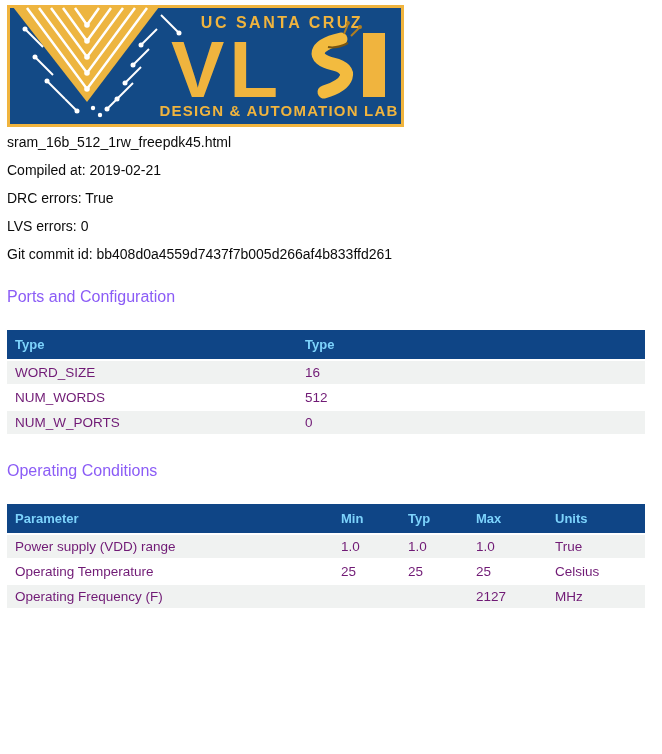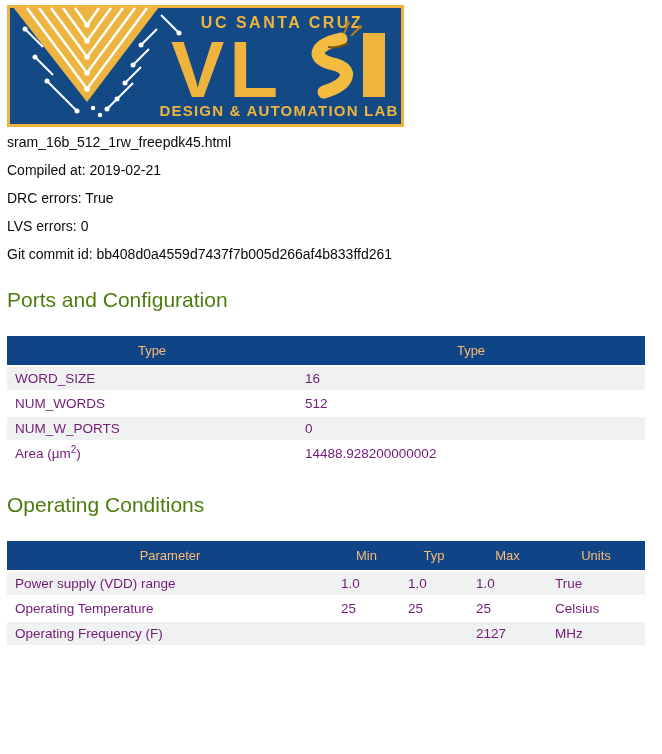--- a/index.html
+++ b/index.html
@@ -4,26 +4,26 @@
 <style>
   html,body{margin:0;padding:0;background:#fff;}
   body{width:662px;font-family:"Liberation Sans",sans-serif;color:#000;}
   .page{padding:5px 8px 22px 7px;}
 
   .logo{display:block;}
 
   .info p{font-size:14px;line-height:16px;margin:12px 0;color:#0b0b0b;}
   .info p.first{margin-top:7px;}
 
-  h2.section-title{font-size:21px;font-weight:400;margin:26px 0 24px 0;color:#4d7c0f;}
+  h2.section-title{font-size:16px;font-weight:400;margin:26px 0 24px 0;color:#8b5cf6;}
 
   table.data{border-collapse:collapse;table-layout:fixed;width:638px;}
   table.data th{
-    background:#0F4586;color:#fdba74;font-size:13px;font-weight:normal;
-    text-align:center;padding:7px 8px;border-bottom:2px solid #fff;
+    background:#0F4586;color:#7dd3fc;font-size:13px;font-weight:bold;
+    text-align:left;padding:7px 8px;border-bottom:2px solid #fff;
   }
   table.data td{
     font-size:13.5px;color:#701a75;padding:4px 8px;border-bottom:2px solid #fff;
     white-space:nowrap;overflow:hidden;
   }
   table.data tbody tr:nth-child(odd) td{background:#F0F2F1;}
   table.data sup{font-size:10px;line-height:0;}
 </style>
 </head>
 <body>
@@ -124,24 +124,20 @@
         <td>16</td>
       </tr>
       <tr>
         <td>NUM_WORDS</td>
         <td>512</td>
       </tr>
       <tr>
         <td>NUM_W_PORTS</td>
         <td>0</td>
       </tr>
-      <tr>
-        <td><span>Area (µm</span><sup>2</sup><span>)</span></td>
-        <td>14488.928200000002</td>
-      </tr>
     </tbody>
   </table>
 
   <h2 class="section-title">Operating Conditions</h2>
 
   <table class="data">
     <colgroup>
       <col style="width:326px">
         <col style="width:67px">
         <col style="width:68px">

